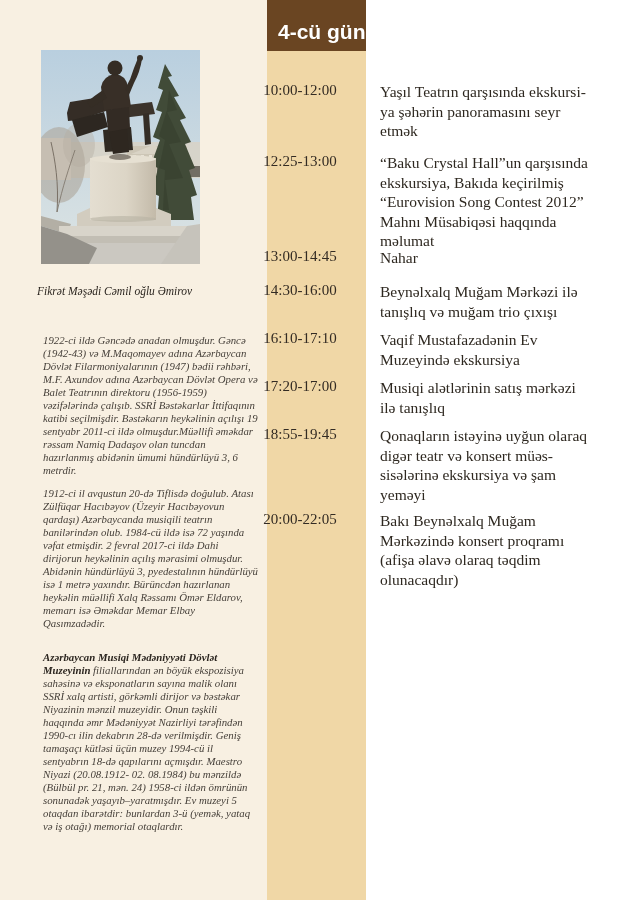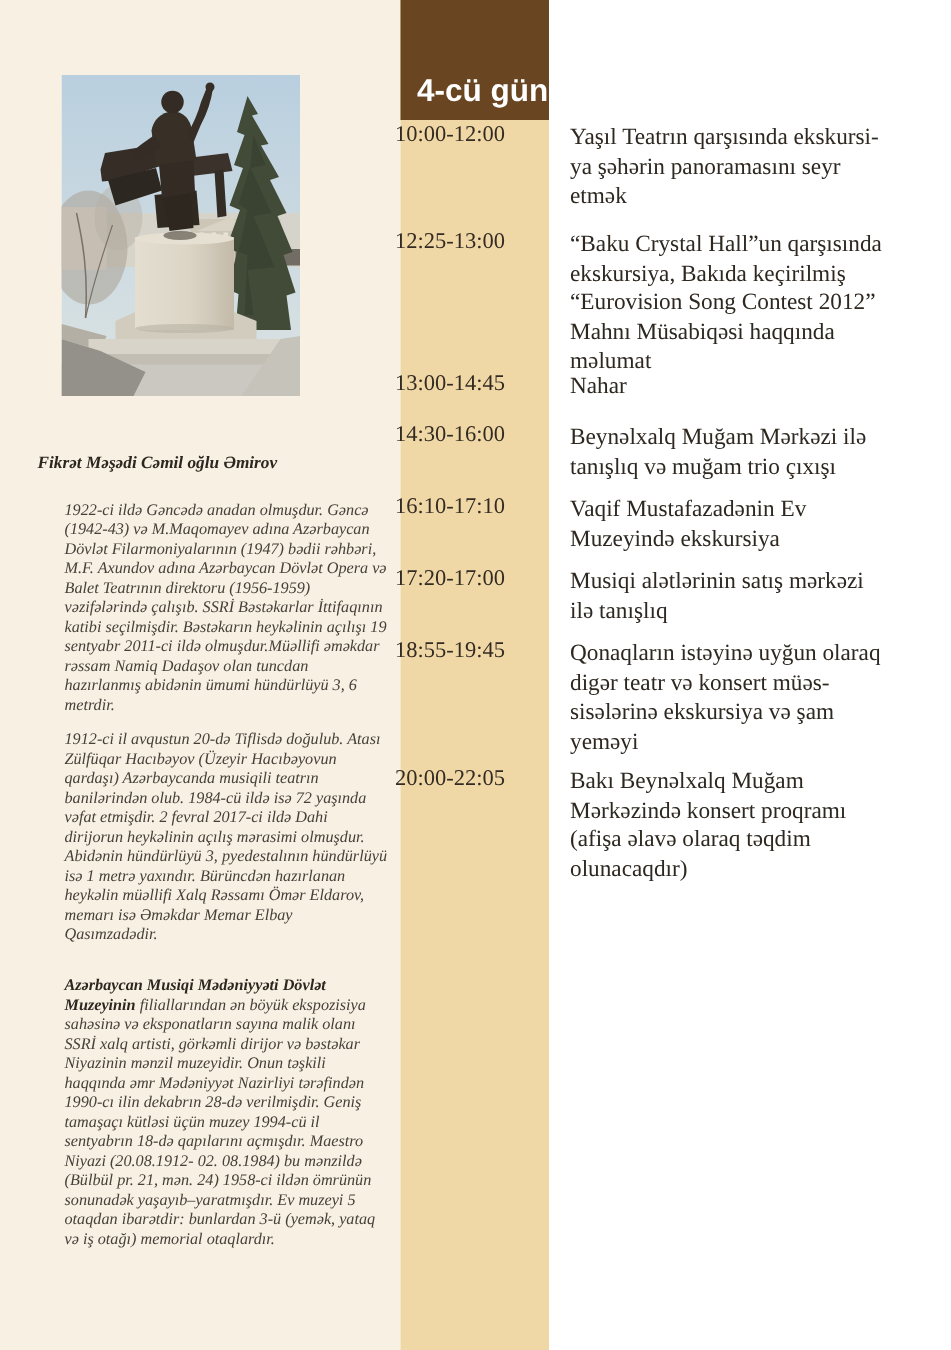--- a/index.html
+++ b/index.html
@@ -4,36 +4,36 @@
 <style>
   html,body { margin:0; padding:0; background:#ffffff; }
   .page {
     position:relative; width:634px; height:900px; background:#ffffff;
     overflow:hidden; font-family:"Liberation Serif","DejaVu Serif",serif;
   }
   
   .left-col { position:absolute; left:0; top:0; width:267px; height:900px; background:#f8f0e2; }
   .photo { position:absolute; left:41px; top:50px; width:159px; height:214px; display:block; }
   .bio-heading {
-    position:absolute; left:25px; width:216px;
-    font-weight:700; font-style:italic; font-size:11.5px; line-height:14px; color:#2c2620;margin-top:18px;
+    position:absolute; left:37px; width:216px;
+    font-weight:400; font-style:italic; font-size:11.5px; line-height:14px; color:#2c2620;
   }
   .bio-text {
     position:absolute; left:43px; width:216px;
     font-style:italic; font-size:10.8px; line-height:13px; color:#46403a;
   }
   .bio-text strong { font-weight:700; color:#2c2620; }
   .bh1 { top:284px; }
   .bb1 { top:303px;margin-top:31px; }
   .bh2 { top:468px; }
   .bb2 { top:487px; }
   .bb3 { top:651px; }
   
   .tan-col { position:absolute; left:267px; top:0; width:99px; height:900px; background:#f0d7a6; }
-  .day-box { position:absolute; left:267px; top:0; width:99px; height:80px; background:#6a4522; }
+  .day-box { position:absolute; left:267px; top:0; width:99px; height:51px; background:#6a4522; }
   .day-label {
     position:absolute; left:11px; bottom:7px; color:#ffffff;
     font-family:"Liberation Sans","DejaVu Sans",sans-serif; font-weight:700; font-size:21px; white-space:nowrap;
   }
   
   .srow { position:absolute; left:0; width:634px; height:0; }
   .time {
     position:absolute; left:249px; top:0; width:102px; text-align:center;
     font-size:15px; color:#332b23; white-space:nowrap;
   }

